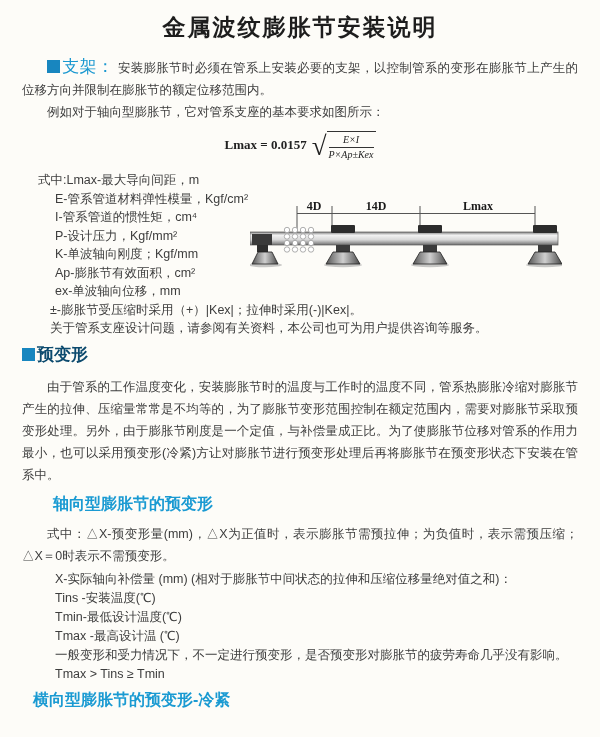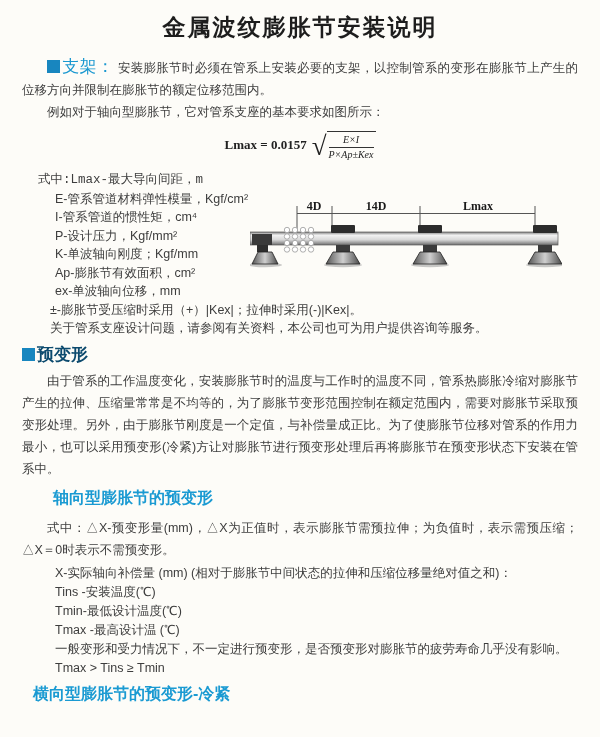--- a/index.html
+++ b/index.html
@@ -39,21 +39,21 @@
     display:inline-block; vertical-align:middle; 
     font-size:10px; line-height:1.2; margin:0 2px;
   }
   .frac .num { display:block; border-bottom:1px solid #333; padding:0 4px 1px; }
   .frac .den { display:block; padding-top:1px; }
   .rad { font-size:27px; font-weight:normal; vertical-align:middle; margin-left:5px; line-height:0; }
   .radicand { display:inline-block; border-top:1.3px solid #333; padding-top:2px; vertical-align:middle; }
 
   .vars-wrap { position:relative; margin-top:6px; }
   .var-line { font-size:12.5px; line-height:18.5px; white-space:nowrap; }
-  .ml16 { margin-left:16px;font-family:Liberation Mono, monospace; }
+  .ml16 { margin-left:16px; }
   .ml33 { margin-left:33px; }
   .ml28 { margin-left:28px; }
 
   .diagram {
     position:absolute; left:228px; top:28px; width:312px; height:92px;
   }
   .dim-label { font-family:"Liberation Serif", serif; font-weight:bold; font-size:12px; fill:#1a1a1a; }
 
   .def-line { font-size:12.5px; line-height:19px; }
 </style>
@@ -154,21 +154,21 @@
       <g>
         <ellipse cx="295" cy="66" rx="19" ry="2.2" fill="#9a9a9a" opacity="0.55"></ellipse>
         <rect x="283" y="26" width="24" height="8" rx="1" fill="#2c2c2c"></rect>
         <rect x="288" y="46" width="14" height="7" fill="#3a3a3a"></rect>
         <polygon points="278,65 312,65 305,53 285,53" fill="url(#saddleGrad)" stroke="#222" stroke-width="0.8"></polygon>
       </g>
     </svg>
   </div>
 
   <div class="sec-heading" style="margin-top:5px"><span class="sq"></span><span>预变形</span></div>
-  <div class="para indent" style="margin-top:4px">由于管系的工作温度变化，安装膨胀节时的温度与工作时的温度不同，管系热膨胀冷缩对膨胀节产生的拉伸、压缩量常常是不均等的，为了膨胀节变形范围控制在额定范围内，需要对膨胀节采取预变形处理。另外，由于膨胀节刚度是一个定值，与补偿量成正比。为了使膨胀节位移对管系的作用力最小，也可以采用预变形(冷紧)方让对膨胀节进行预变形处理后再将膨胀节在预变形状态下安装在管系中。</div>
+  <div class="para indent" style="margin-top:10px">由于管系的工作温度变化，安装膨胀节时的温度与工作时的温度不同，管系热膨胀冷缩对膨胀节产生的拉伸、压缩量常常是不均等的，为了膨胀节变形范围控制在额定范围内，需要对膨胀节采取预变形处理。另外，由于膨胀节刚度是一个定值，与补偿量成正比。为了使膨胀节位移对管系的作用力最小，也可以采用预变形(冷紧)方让对膨胀节进行预变形处理后再将膨胀节在预变形状态下安装在管系中。</div>
 
   <div class="sub-heading" style="margin:8px 0 8px 31px">轴向型膨胀节的预变形</div>
 
 
   <div class="para indent">式中：△X-预变形量(mm)，△X为正值时，表示膨胀节需预拉伸；为负值时，表示需预压缩；△X＝0时表示不需预变形。</div>
   <div class="def-line ml33" style="margin-top:3px">X-实际轴向补偿量 (mm) (相对于膨胀节中间状态的拉伸和压缩位移量绝对值之和)：</div>
   <div class="def-line ml33">Tins -安装温度(℃)</div>
   <div class="def-line ml33">Tmin-最低设计温度(℃)</div>
   <div class="def-line ml33">Tmax -最高设计温 (℃)</div>
   <div class="def-line ml33">一般变形和受力情况下，不一定进行预变形，是否预变形对膨胀节的疲劳寿命几乎没有影响。</div>

